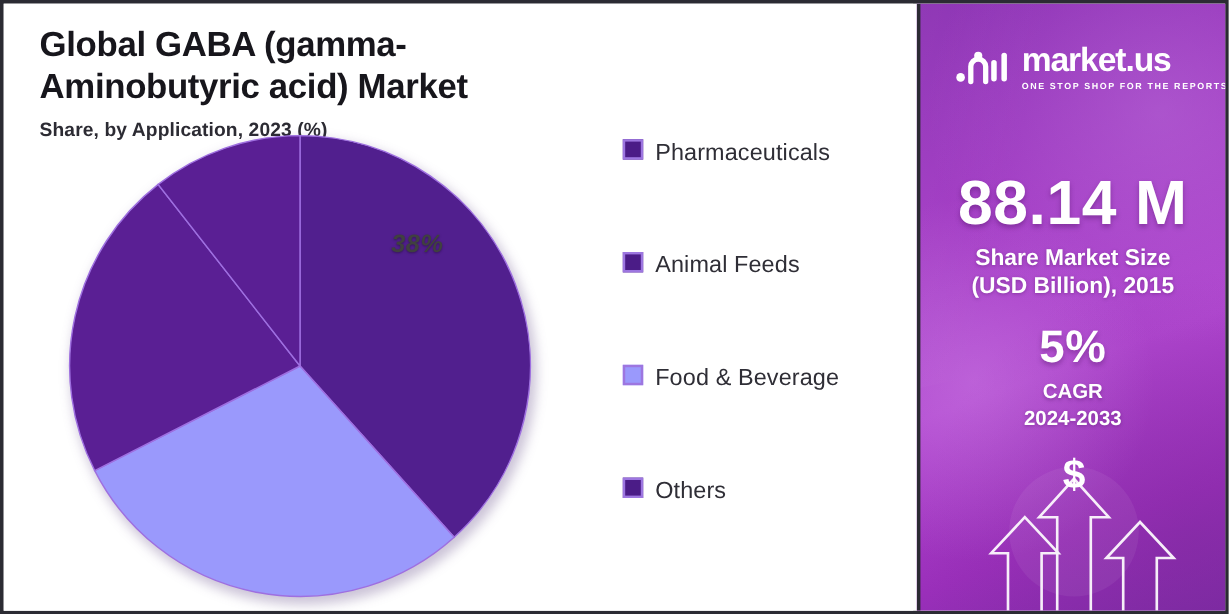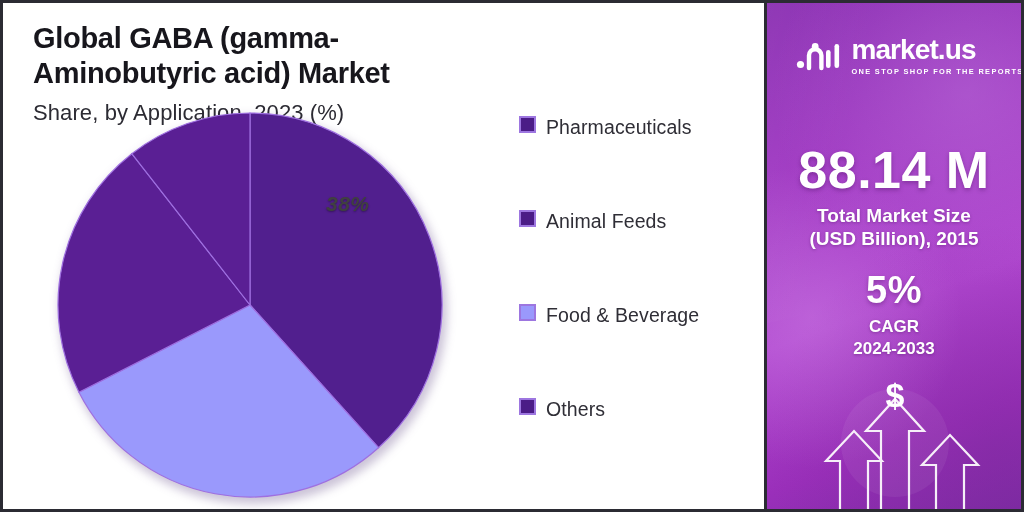--- a/index.html
+++ b/index.html
@@ -24,21 +24,21 @@
     background:#ffffff;
   }
 
   #title-block { position:absolute; left:30px; top:18px; width:480px; }
   #chart-title {
     font-size:29px; font-weight:bold; line-height:1.22;
     color:#17161c; letter-spacing:-0.3px;
   }
   #chart-subtitle {
     margin-top:8px;
-    font-size:22px; font-weight:400; color:#2c2b33;
+    font-size:16px; font-weight:700; color:#2c2b33;
     letter-spacing:0.1px;
   }
 
   
   #pie-wrap {
     position:absolute;
     left:53px; top:108px;
     width:392px; height:392px;
   }
   #pie-shadow {
@@ -223,21 +223,21 @@
       </svg>
       <div id="logo-text-wrap">
         <div id="logo-word">market.us</div>
         <div id="logo-tagline">ONE STOP SHOP FOR THE REPORTS</div>
       </div>
     </div>
 
     <div class="stat-block" id="market-size-block">
       <div class="stat-value">88.14  M</div>
       <div class="stat-caption">
-        <div>Total Market Size</div>
+        <div>Share Market Size</div>
         <div>(USD Billion), 2015</div>
       </div>
     </div>
 
     <div class="stat-block" id="cagr-block">
       <div class="stat-value" id="cagr-value">5%</div>
       <div class="stat-caption" id="cagr-caption">CAGR</div>
       <div id="cagr-range">2024-2033</div>
     </div>
 

